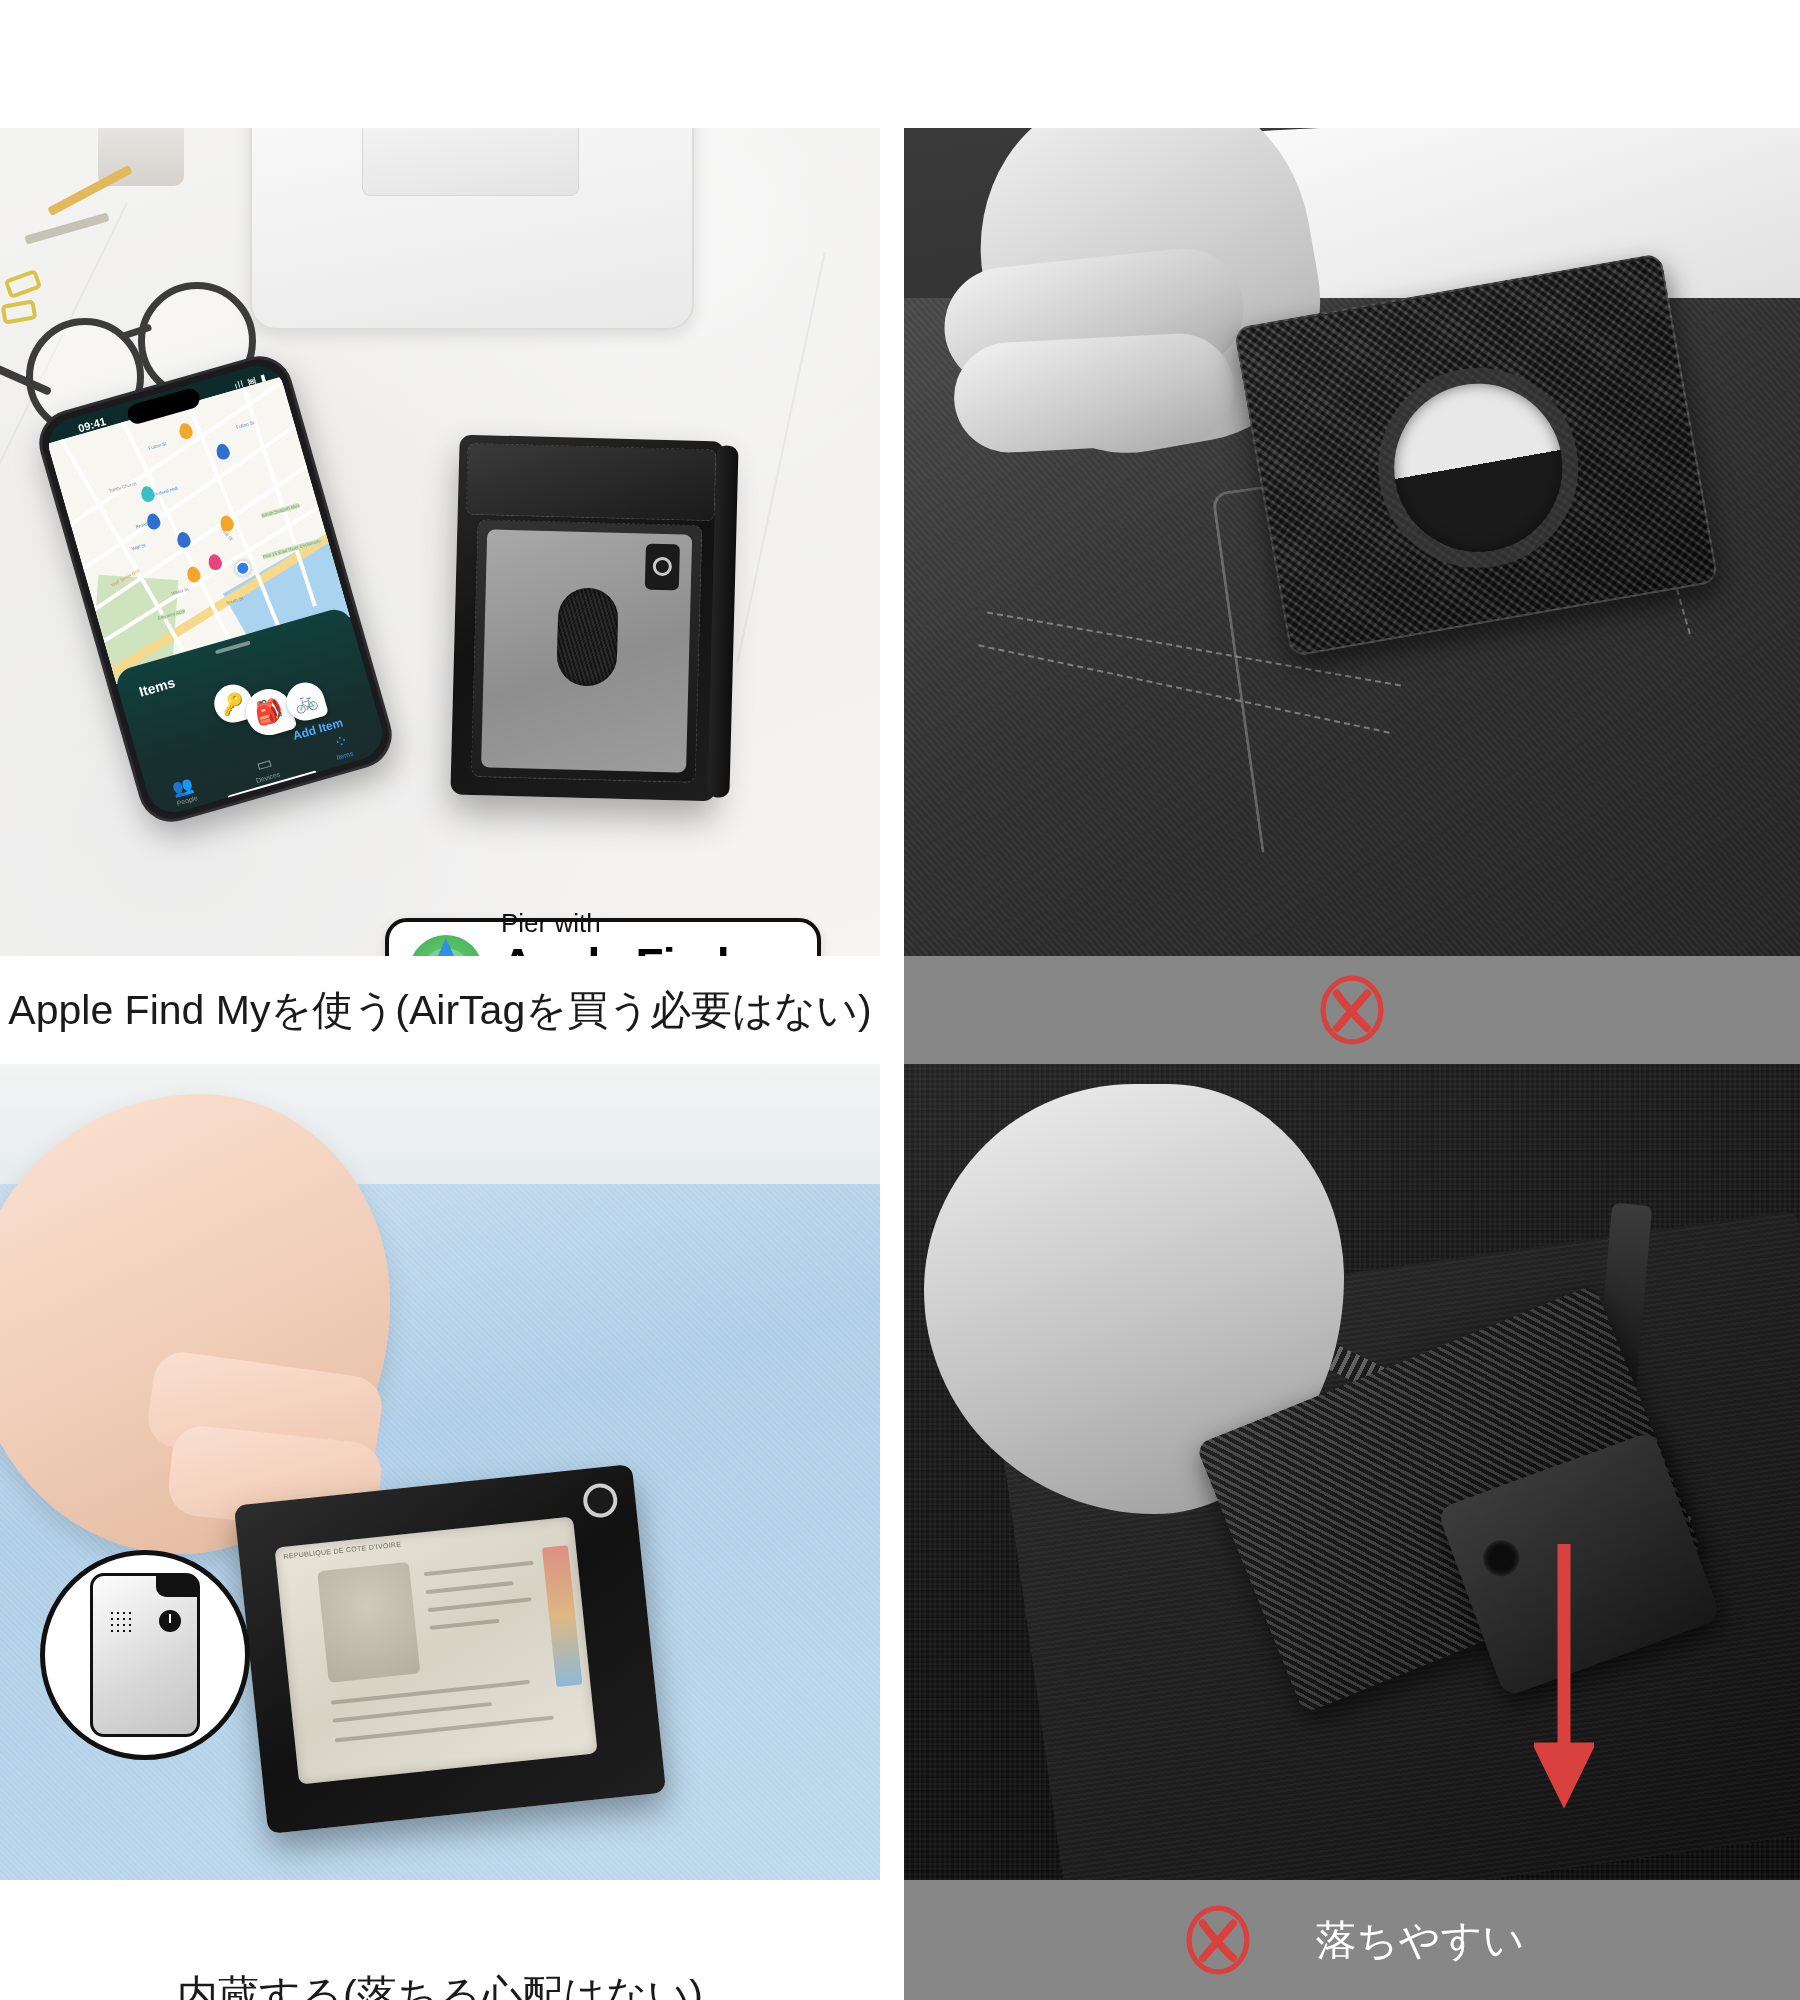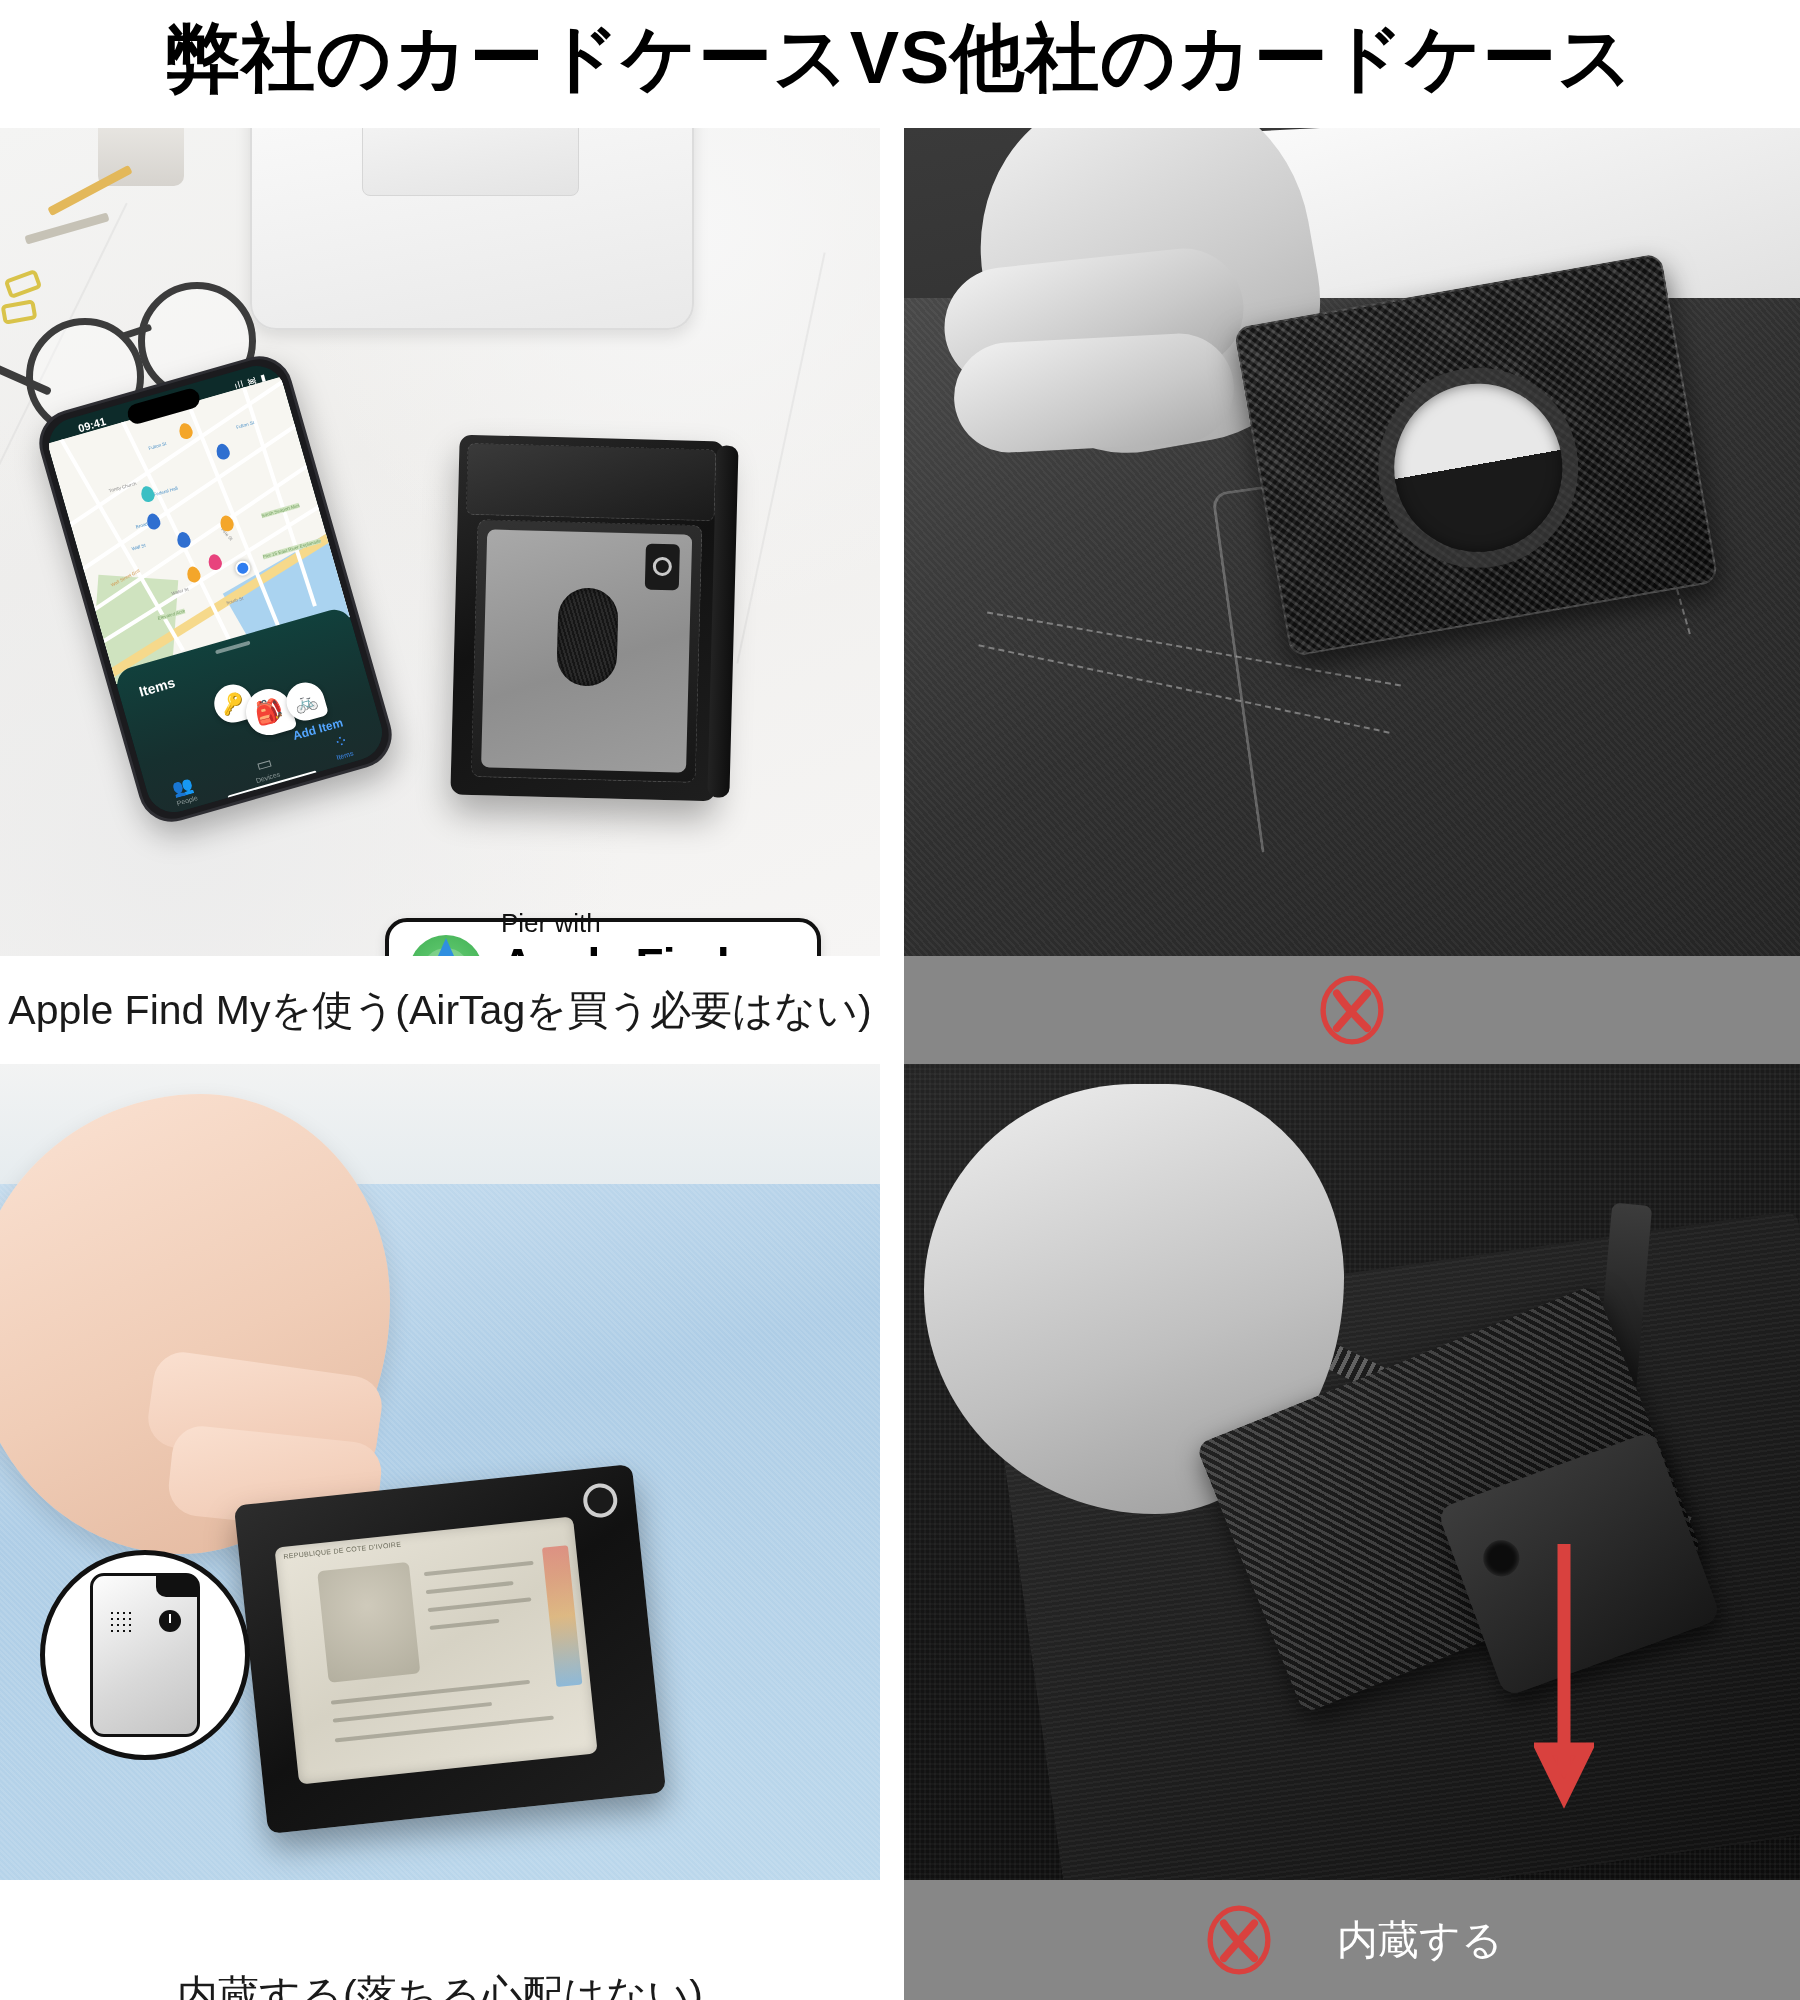--- a/index.html
+++ b/index.html
@@ -331,21 +331,20 @@
   .holder:after{content:"";position:absolute;left:26px;top:50px;width:36px;height:36px;border-radius:50%;
     background:#0c0c0c;box-shadow:inset 0 0 6px rgba(255,255,255,.2);}
   .arrow-down{position:absolute;left:630px;top:480px;width:60px;height:300px;}
   .arrow-down svg{width:100%;height:100%;display:block;}
 </style>
 </head>
 <body>
 
 <div class="page">
 
-  <div class="title">弊社のカードケースVS他社のカードケース</div>
 
   <div class="panel tl">
     <div class="photo">
       <div class="bg"></div>
 
       <div class="marble-v" style="left:60px;top:60px;width:2px;height:300px;transform:rotate(26deg);"></div>
       <div class="marble-v" style="left:620px;top:420px;width:2px;height:260px;transform:rotate(-38deg);"></div>
       <div class="marble-v" style="left:780px;top:120px;width:2px;height:420px;transform:rotate(12deg);"></div>
 
       <div class="laptop">
@@ -553,16 +552,16 @@
   </div>
 
   <div class="cap-dark cap-br">
     <span class="xmark">
       <svg viewBox="0 0 100 100" xmlns="http://www.w3.org/2000/svg" aria-hidden="true">
         <ellipse cx="50" cy="50" rx="38" ry="42" fill="none" stroke="#D9413E" stroke-width="7" stroke-linecap="round"></ellipse>
         <path d="M30 28 C38 40 58 62 70 74" stroke="#D9413E" stroke-width="10" stroke-linecap="round" fill="none"></path>
         <path d="M70 28 C60 40 40 62 30 74" stroke="#D9413E" stroke-width="10" stroke-linecap="round" fill="none"></path>
       </svg>
     </span>
-    <span class="cap-text">内蔵する</span>
+    <span class="cap-text">落ちやすい</span>
   </div>
 
 </div>
 
 </body></html>

